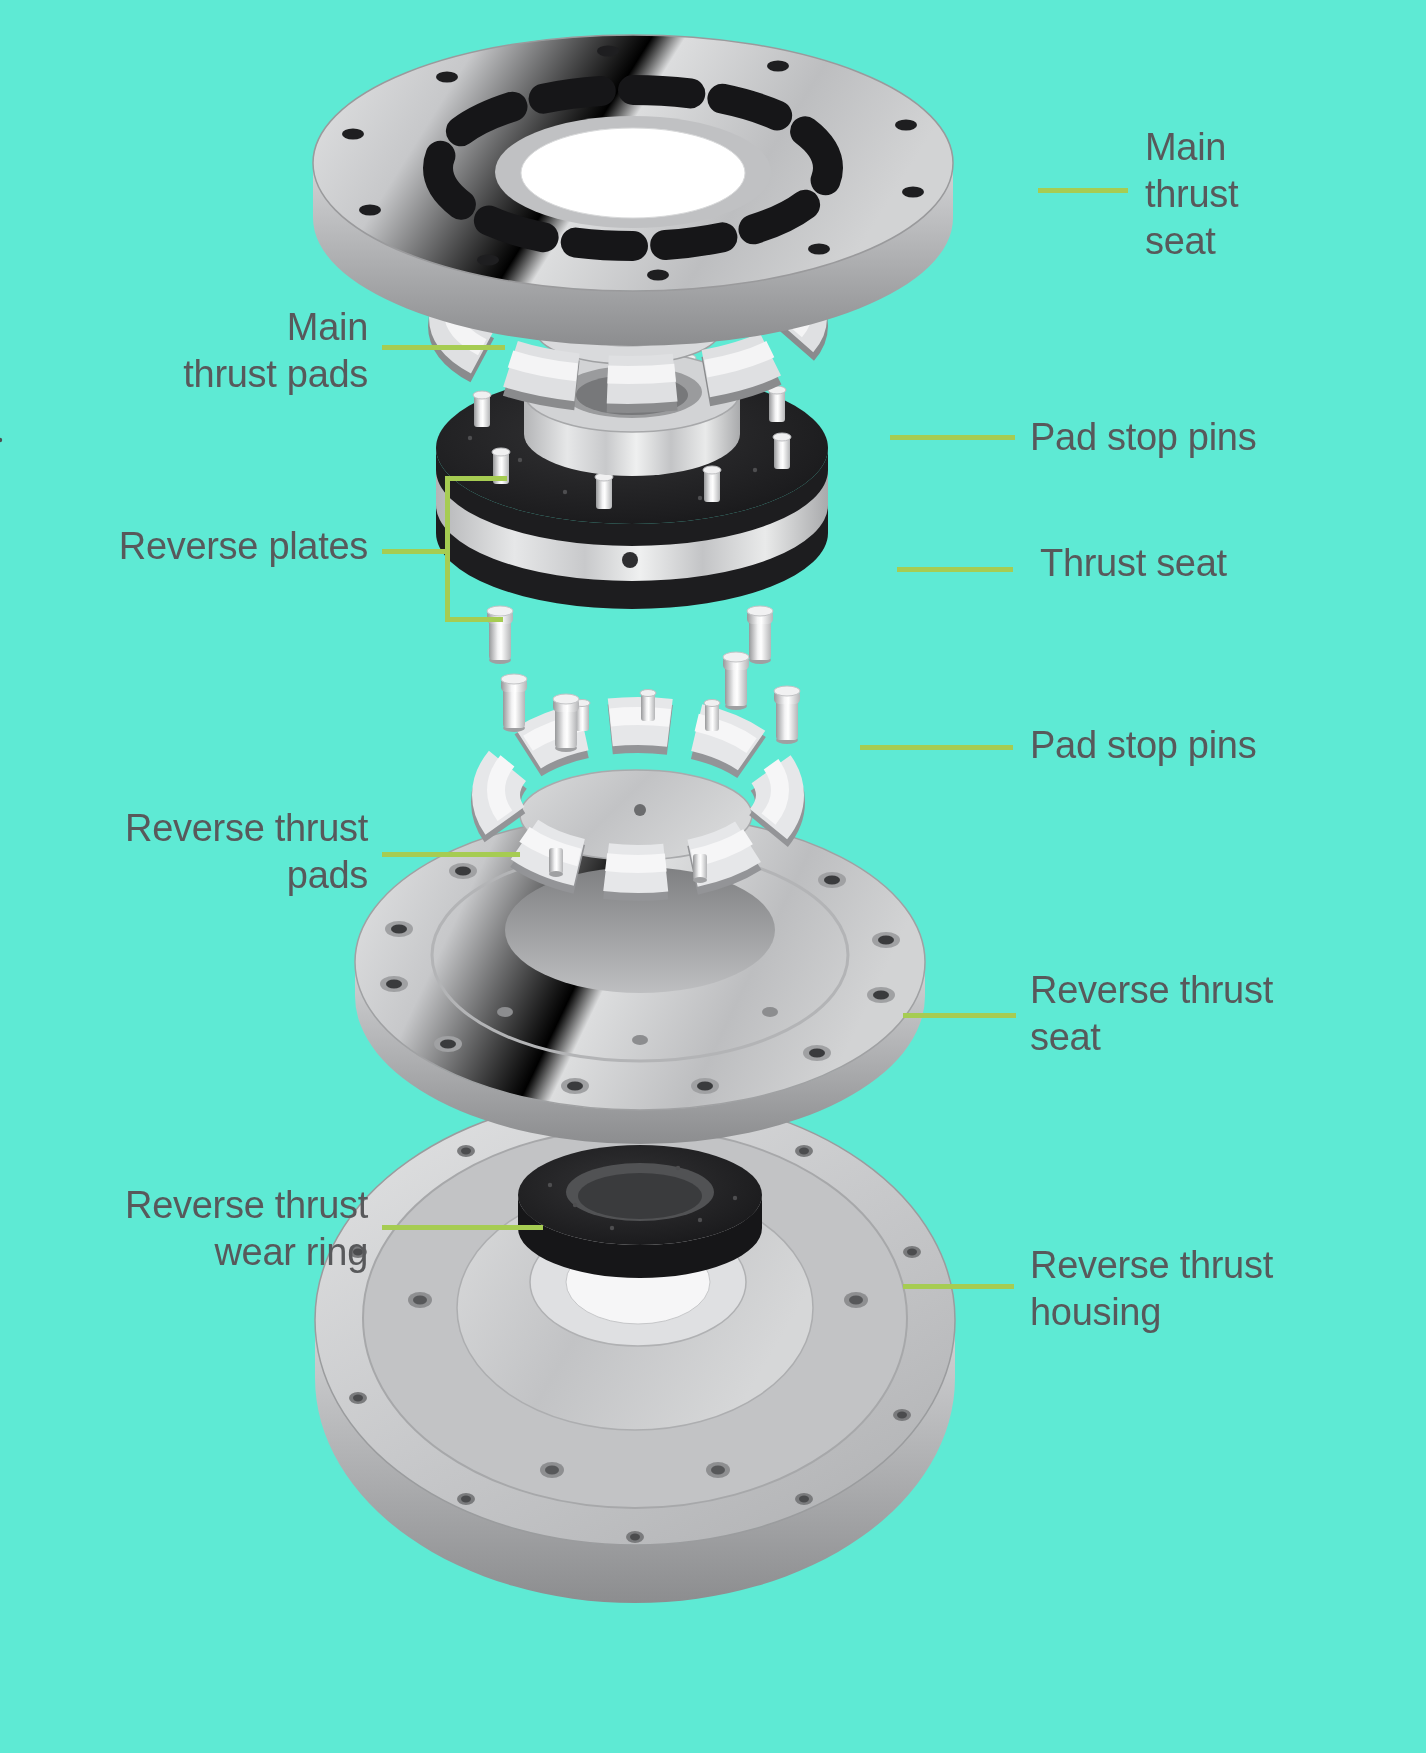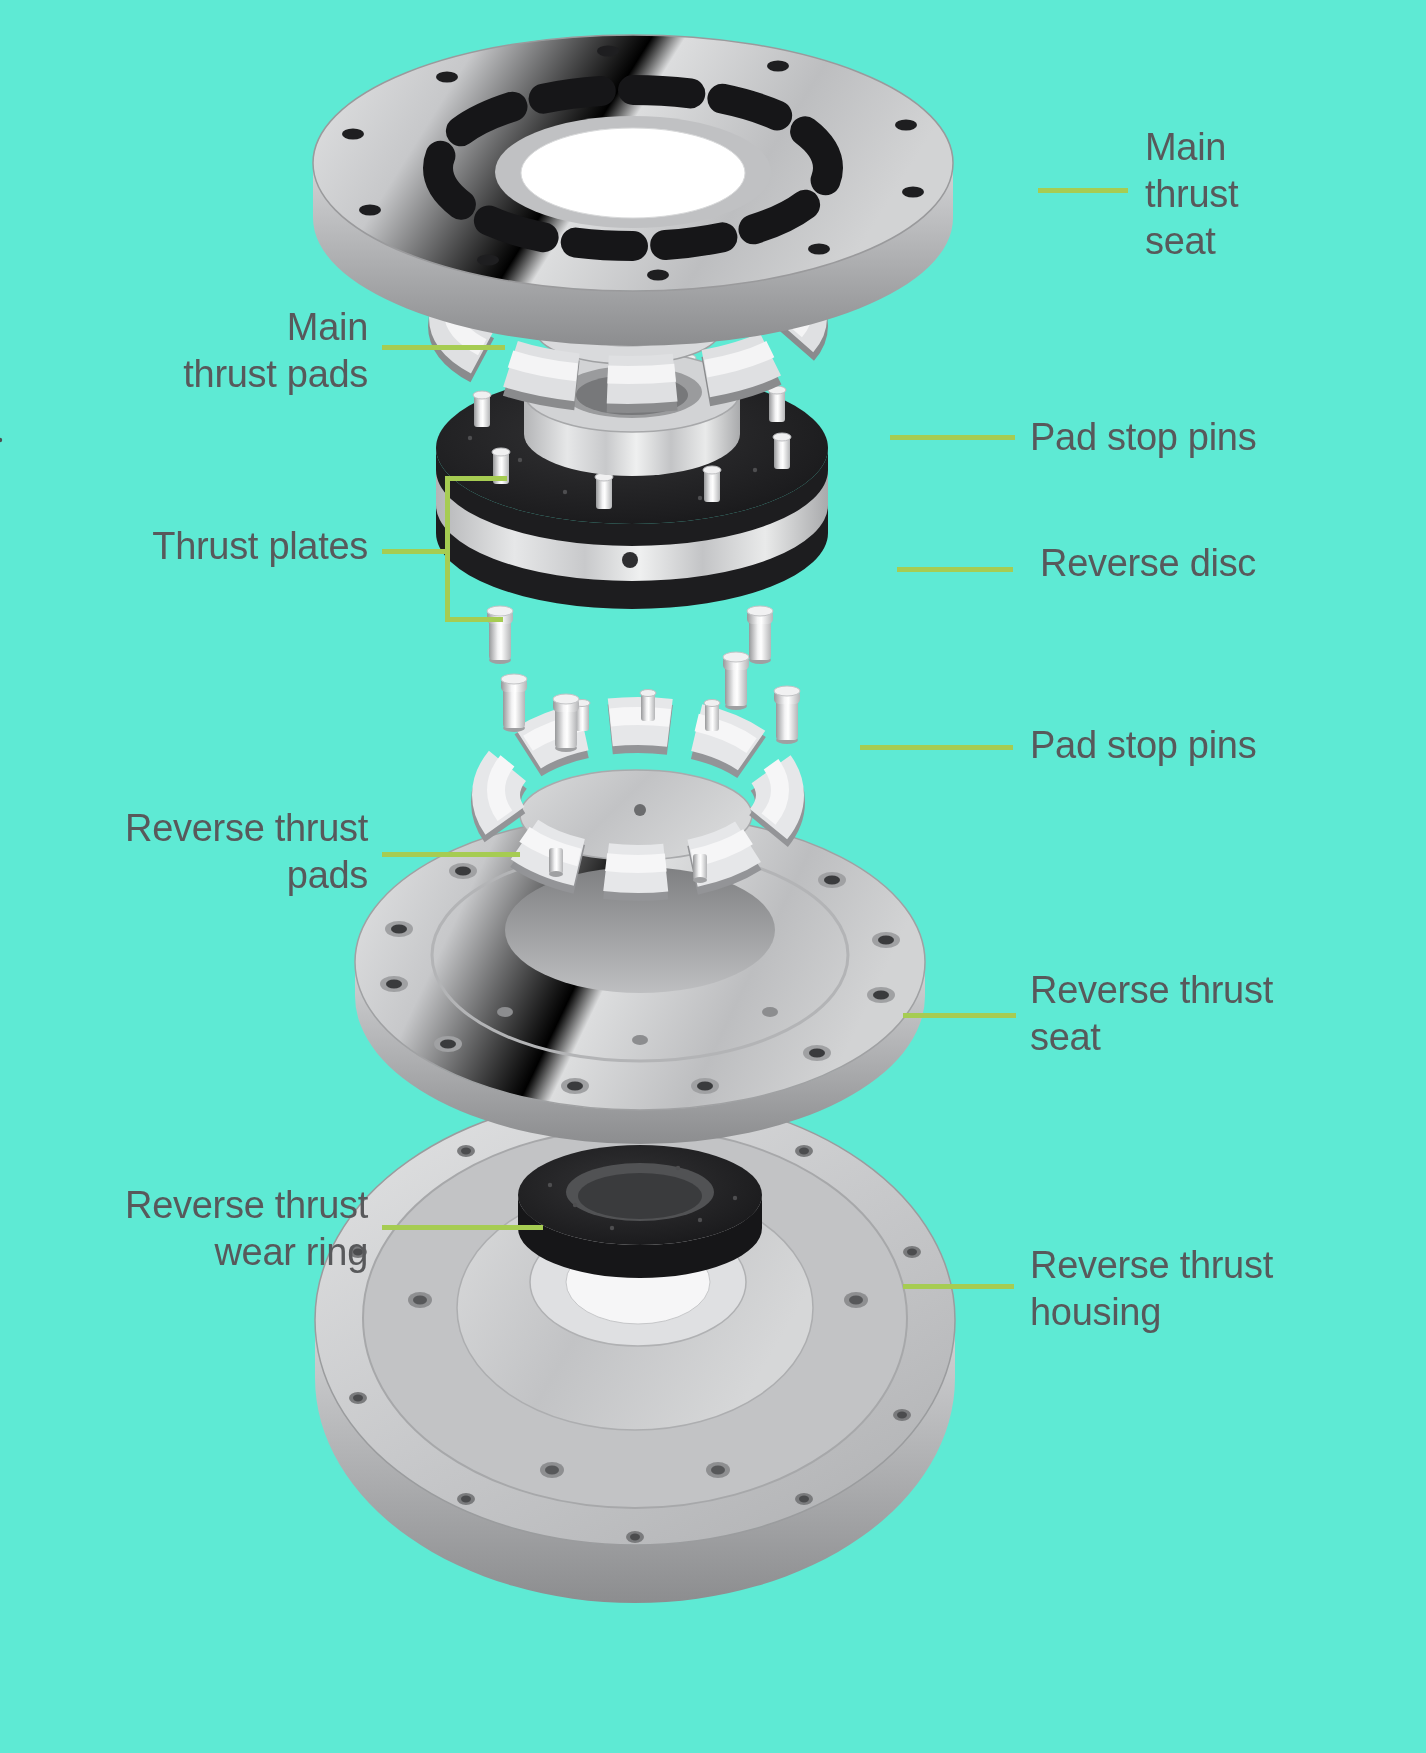--- a/index.html
+++ b/index.html
@@ -360,22 +360,22 @@
   <div class="leader" style="left:903px;top:1013px;width:113px;"></div>
   <div class="leader" style="left:382px;top:1225px;width:161px;"></div>
   <div class="leader" style="left:903px;top:1284px;width:111px;"></div>
 
   <div class="label left" id="lbl-main-thrust-seat">Main
 thrust
 seat</div>
   <div class="label right" id="lbl-main-thrust-pads">Main
 thrust pads</div>
   <div class="label left" id="lbl-pad-stop-pins-upper">Pad stop pins</div>
-  <div class="label right" id="lbl-thrust-plates">Thrust plates</div>
-  <div class="label left" id="lbl-thrust-disc">Reverse disc</div>
+  <div class="label right" id="lbl-thrust-plates">Reverse plates</div>
+  <div class="label left" id="lbl-thrust-disc">Thrust seat</div>
   <div class="label left" id="lbl-pad-stop-pins-lower">Pad stop pins</div>
   <div class="label right" id="lbl-reverse-thrust-pads">Reverse thrust
 pads</div>
   <div class="label left" id="lbl-reverse-thrust-seat">Reverse thrust
 seat</div>
   <div class="label right" id="lbl-reverse-thrust-wear-ring">Reverse thrust
 wear ring</div>
   <div class="label left" id="lbl-reverse-thrust-housing">Reverse thrust
 housing</div>
 </div>

